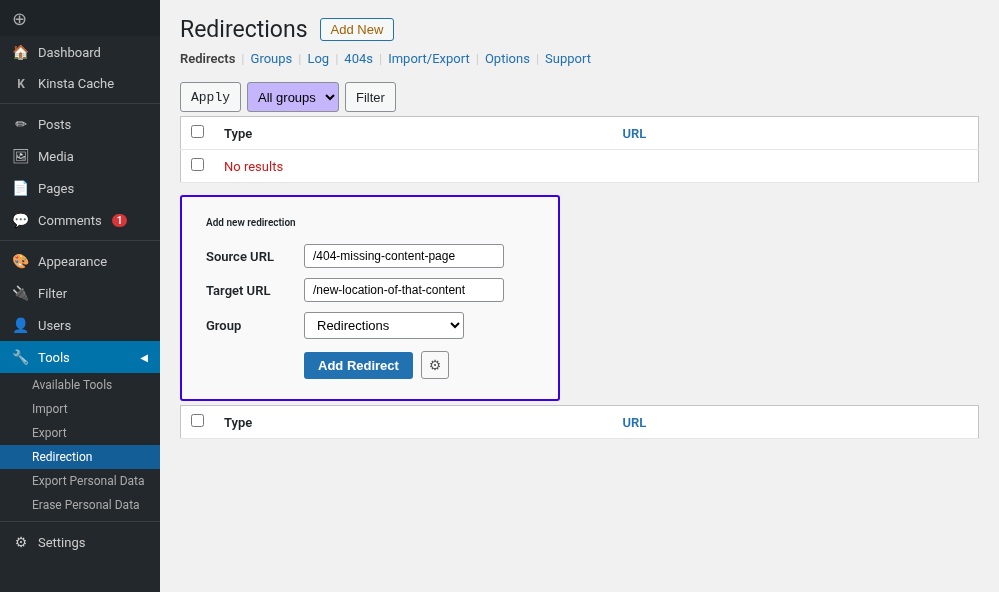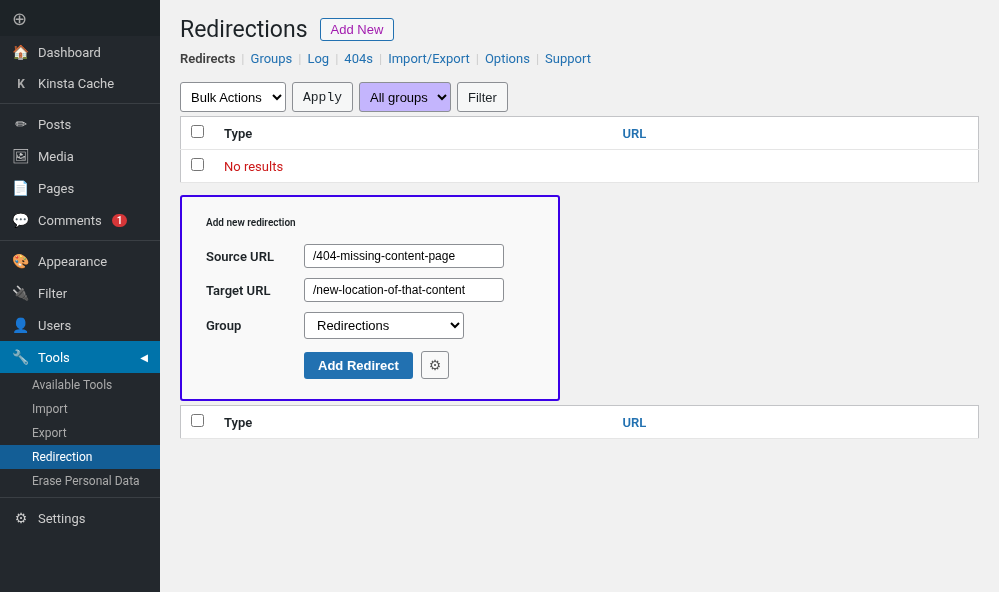--- a/index.html
+++ b/index.html
@@ -75,21 +75,21 @@
       margin-bottom: 8px;
     }
     .page-title {
       font-size: 23px;
       font-weight: 400;
       color: #1d2327;
     }
     .add-new-btn {
       background: #f6f7f7;
       border: 1px solid #2271b1;
-      color: #a21caf;
+      color: #a16207;
       padding: 3px 10px;
       border-radius: 3px;
       cursor: pointer;
       font-size: 13px;
     }
 
     
     .nav-tabs {
       display: flex;
       align-items: center;
@@ -305,20 +305,23 @@
   <div class="sidebar-sub-item">
     <span>Import</span>
   </div>
   <div class="sidebar-sub-item">
     <span>Export</span>
   </div>
   <div class="sidebar-sub-item active" style="color:#fff;background:#135e96;">
     <span>Redirection</span>
   </div>
   <div class="sidebar-sub-item">
+    <span>Export Personal Data</span>
+  </div>
+  <div class="sidebar-sub-item">
     <span>Erase Personal Data</span>
   </div>
 
   <div class="sidebar-section-divider"></div>
 
   <div class="sidebar-item">
     <span class="icon">⚙</span>
     <span>Settings</span>
   </div>
 </nav>
@@ -340,23 +343,20 @@
     <span class="nav-tab">404s</span>
     <span class="nav-sep">|</span>
     <span class="nav-tab">Import/Export</span>
     <span class="nav-sep">|</span>
     <span class="nav-tab">Options</span>
     <span class="nav-sep">|</span>
     <span class="nav-tab">Support</span>
   </div>
 
   <div class="toolbar">
-    <select class="bulk-actions-select">
-      <option>Bulk Actions</option>
-    </select>
     <button class="apply-btn">Apply</button>
     <select class="groups-select">
       <option>All groups</option>
     </select>
     <button class="filter-btn">Filter</button>
   </div>
 
   <table class="redirect-table">
     <thead>
       <tr>

